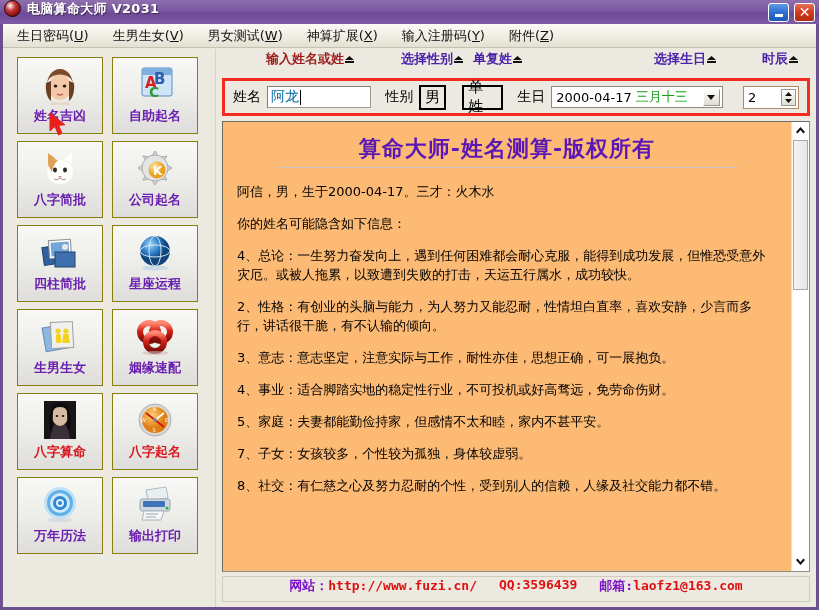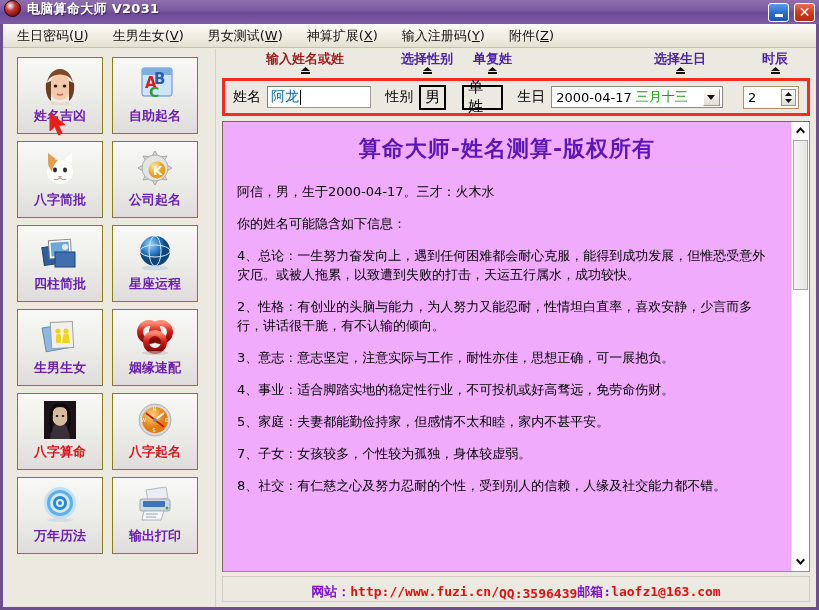--- a/index.html
+++ b/index.html
@@ -145,21 +145,21 @@
 
   
   .annot-row {
     position: relative;
     height: 26px;
     flex: 0 0 26px;
   }
   .annot {
     position: absolute;
     top: 0;
-    display: flex; flex-direction: column; align-items: center;
+    display: flex; flex-direction: row; align-items: center;
     font-size: 13px; font-weight: bold;
     white-space: nowrap;
     line-height: 14px;
   }
   .annot .mark {
     margin-top: 1px;
     width: 11px; height: 8px;
     display:block;
   }
   .a-red { color: #9b1b1b; }
@@ -249,21 +249,21 @@
     display:flex; flex-direction:column; align-items:center; justify-content:center;
     cursor: pointer;
   }
 
   
   .content-wrap {
     flex: 1 1 auto;
     margin-top: 5px;
     border: 1px solid #8e8e84;
     border-top-color: #6d6d64; border-left-color: #6d6d64;
-    background: #f0abfc;
+    background: #fdba74;
     display: flex;
     overflow: hidden;
     box-sizing: border-box;
     position: relative;
   }
   .content {
     flex: 1 1 auto;
     padding: 8px 14px 0 14px;
     box-sizing: border-box;
     overflow: hidden;
@@ -314,21 +314,22 @@
     cursor: pointer;
   }
   .sb-arrow.bot { position: absolute; bottom: 1px; }
 
   
   .footer {
     flex: 0 0 26px;
     margin-top: 4px;
     border: 1px solid #cfcbbd;
     background: #ece9e0;
-    display: flex; align-items: flex-end; justify-content: center;
+    display: flex; align-items: flex-start; justify-content: center;
+    gap: 22px;
     font-family: "DejaVu Sans Mono", "Liberation Mono", monospace;
     font-size: 13px;
     font-weight: bold;
     box-sizing: border-box;
   }
   .f-purple { color: #7a12c8; }
   .f-red { color: #e01010; }
 
   
   .cursor {

